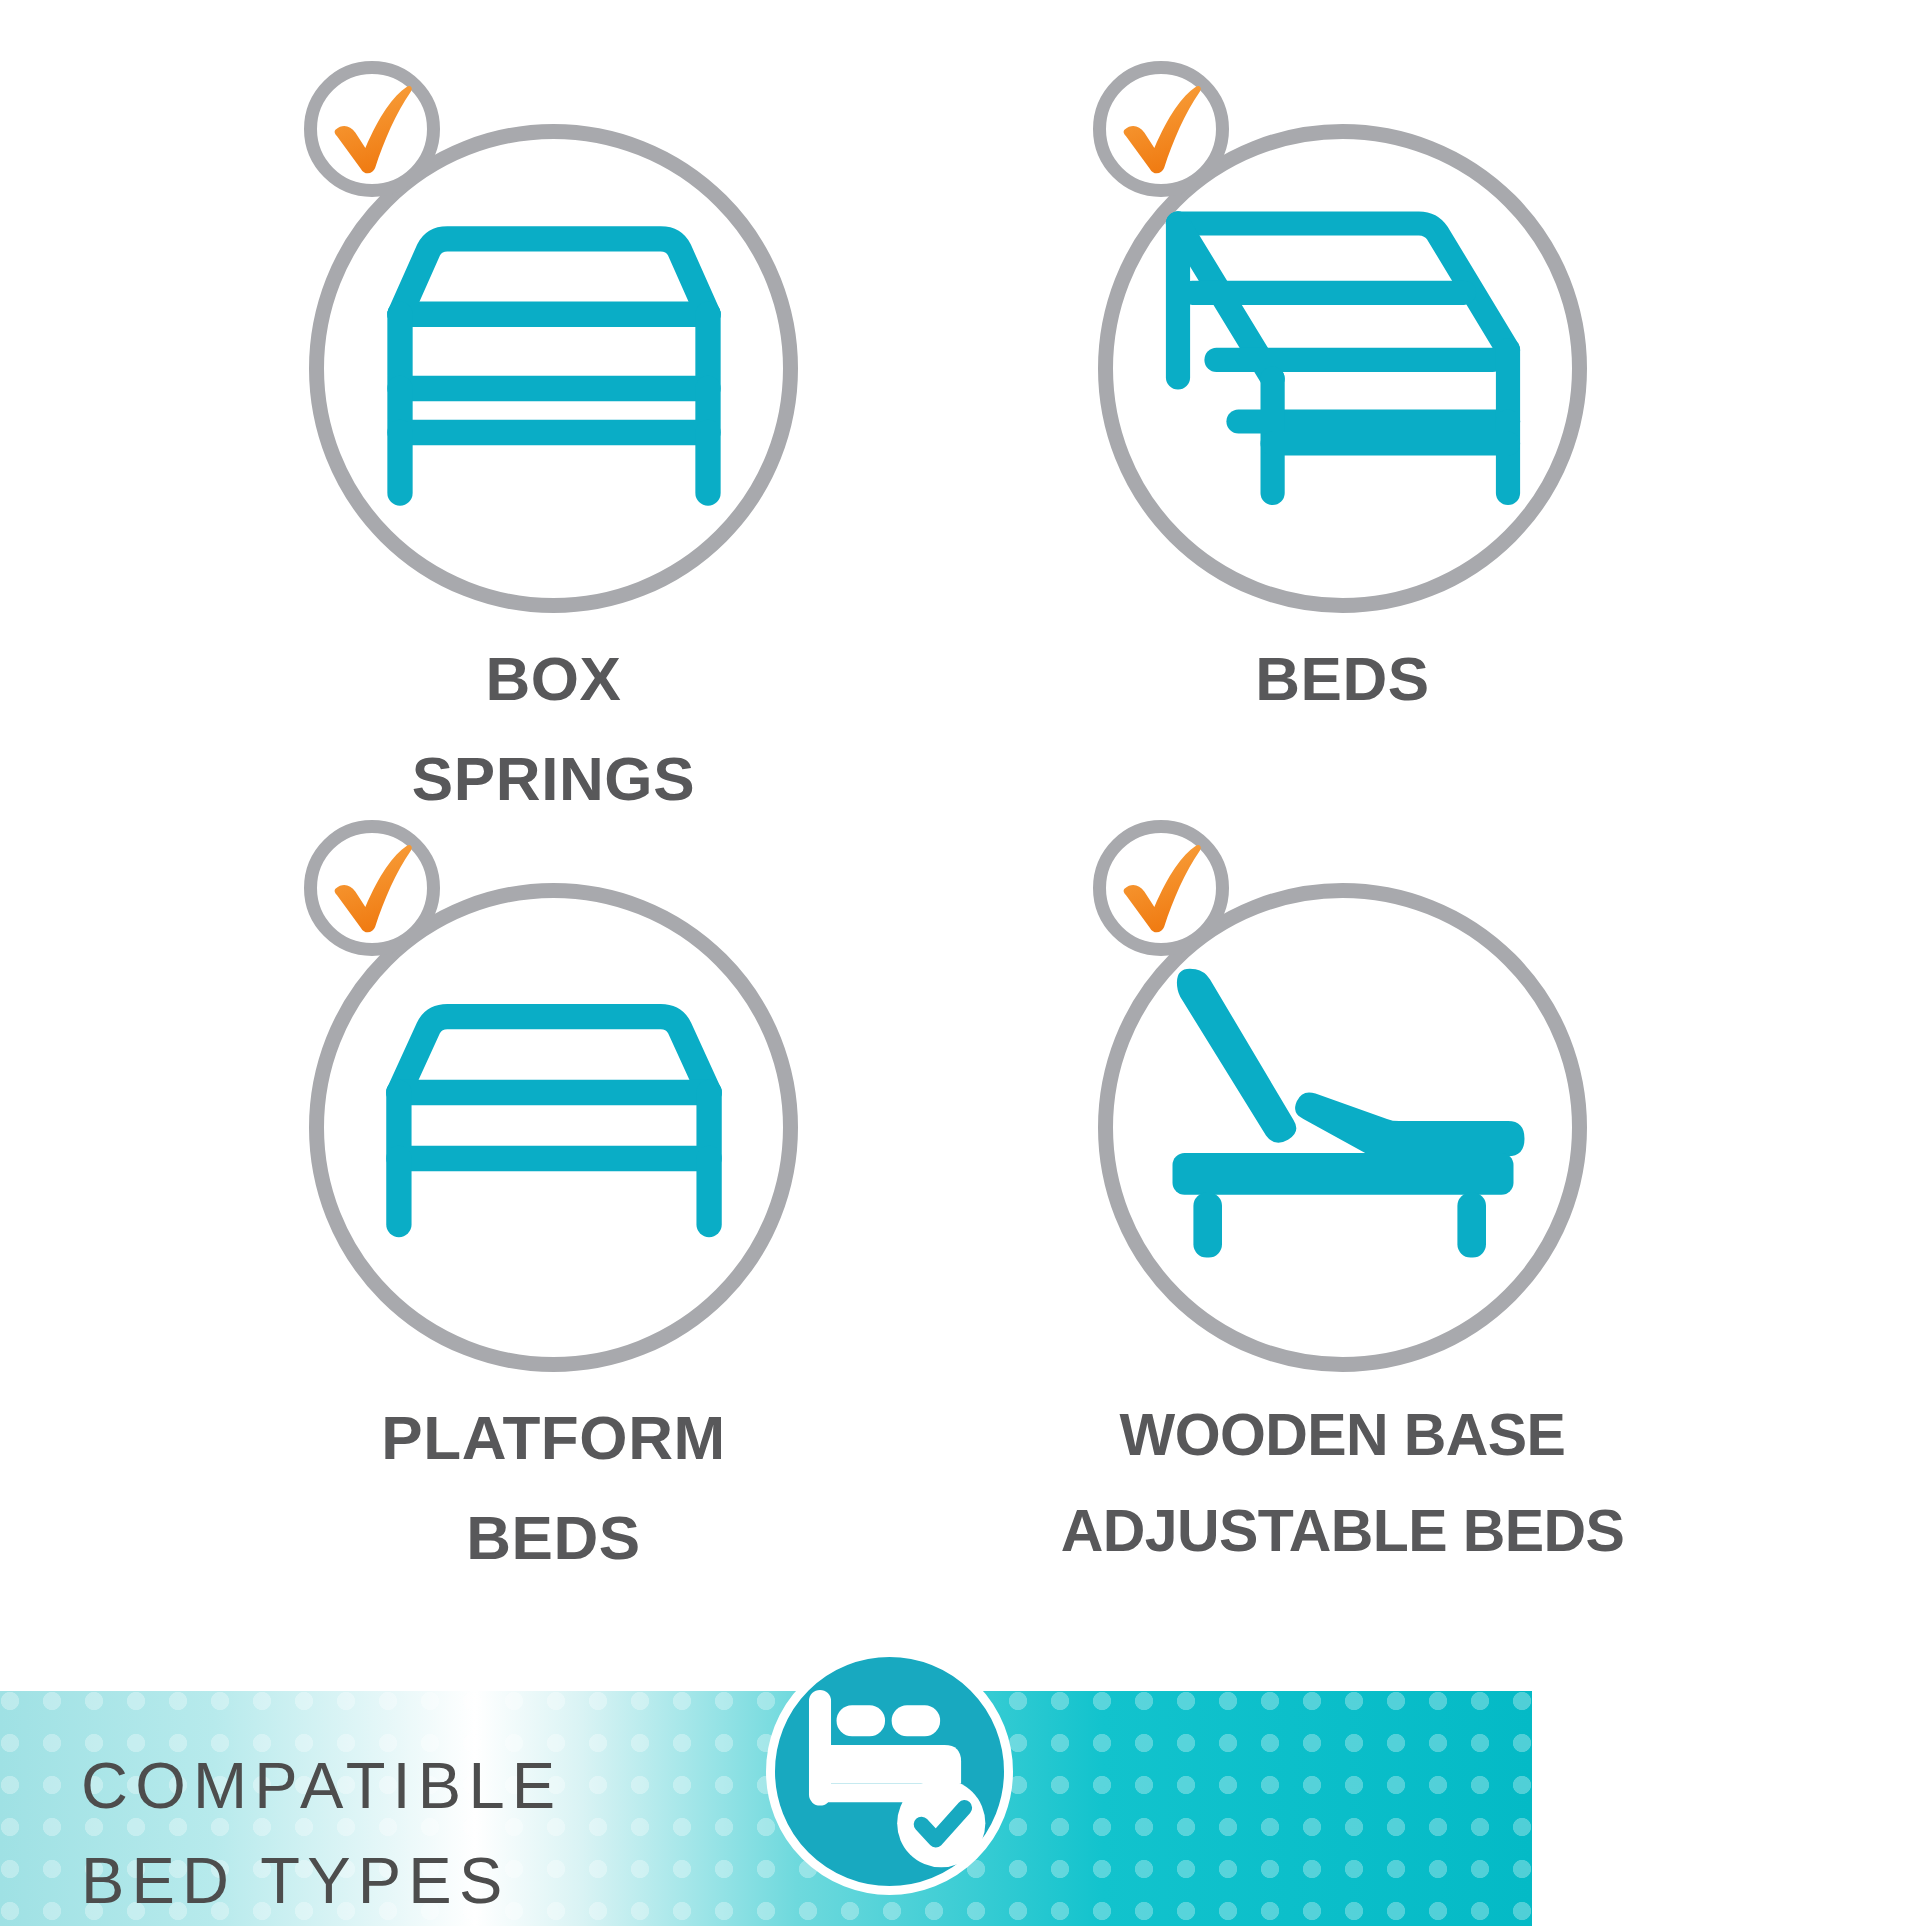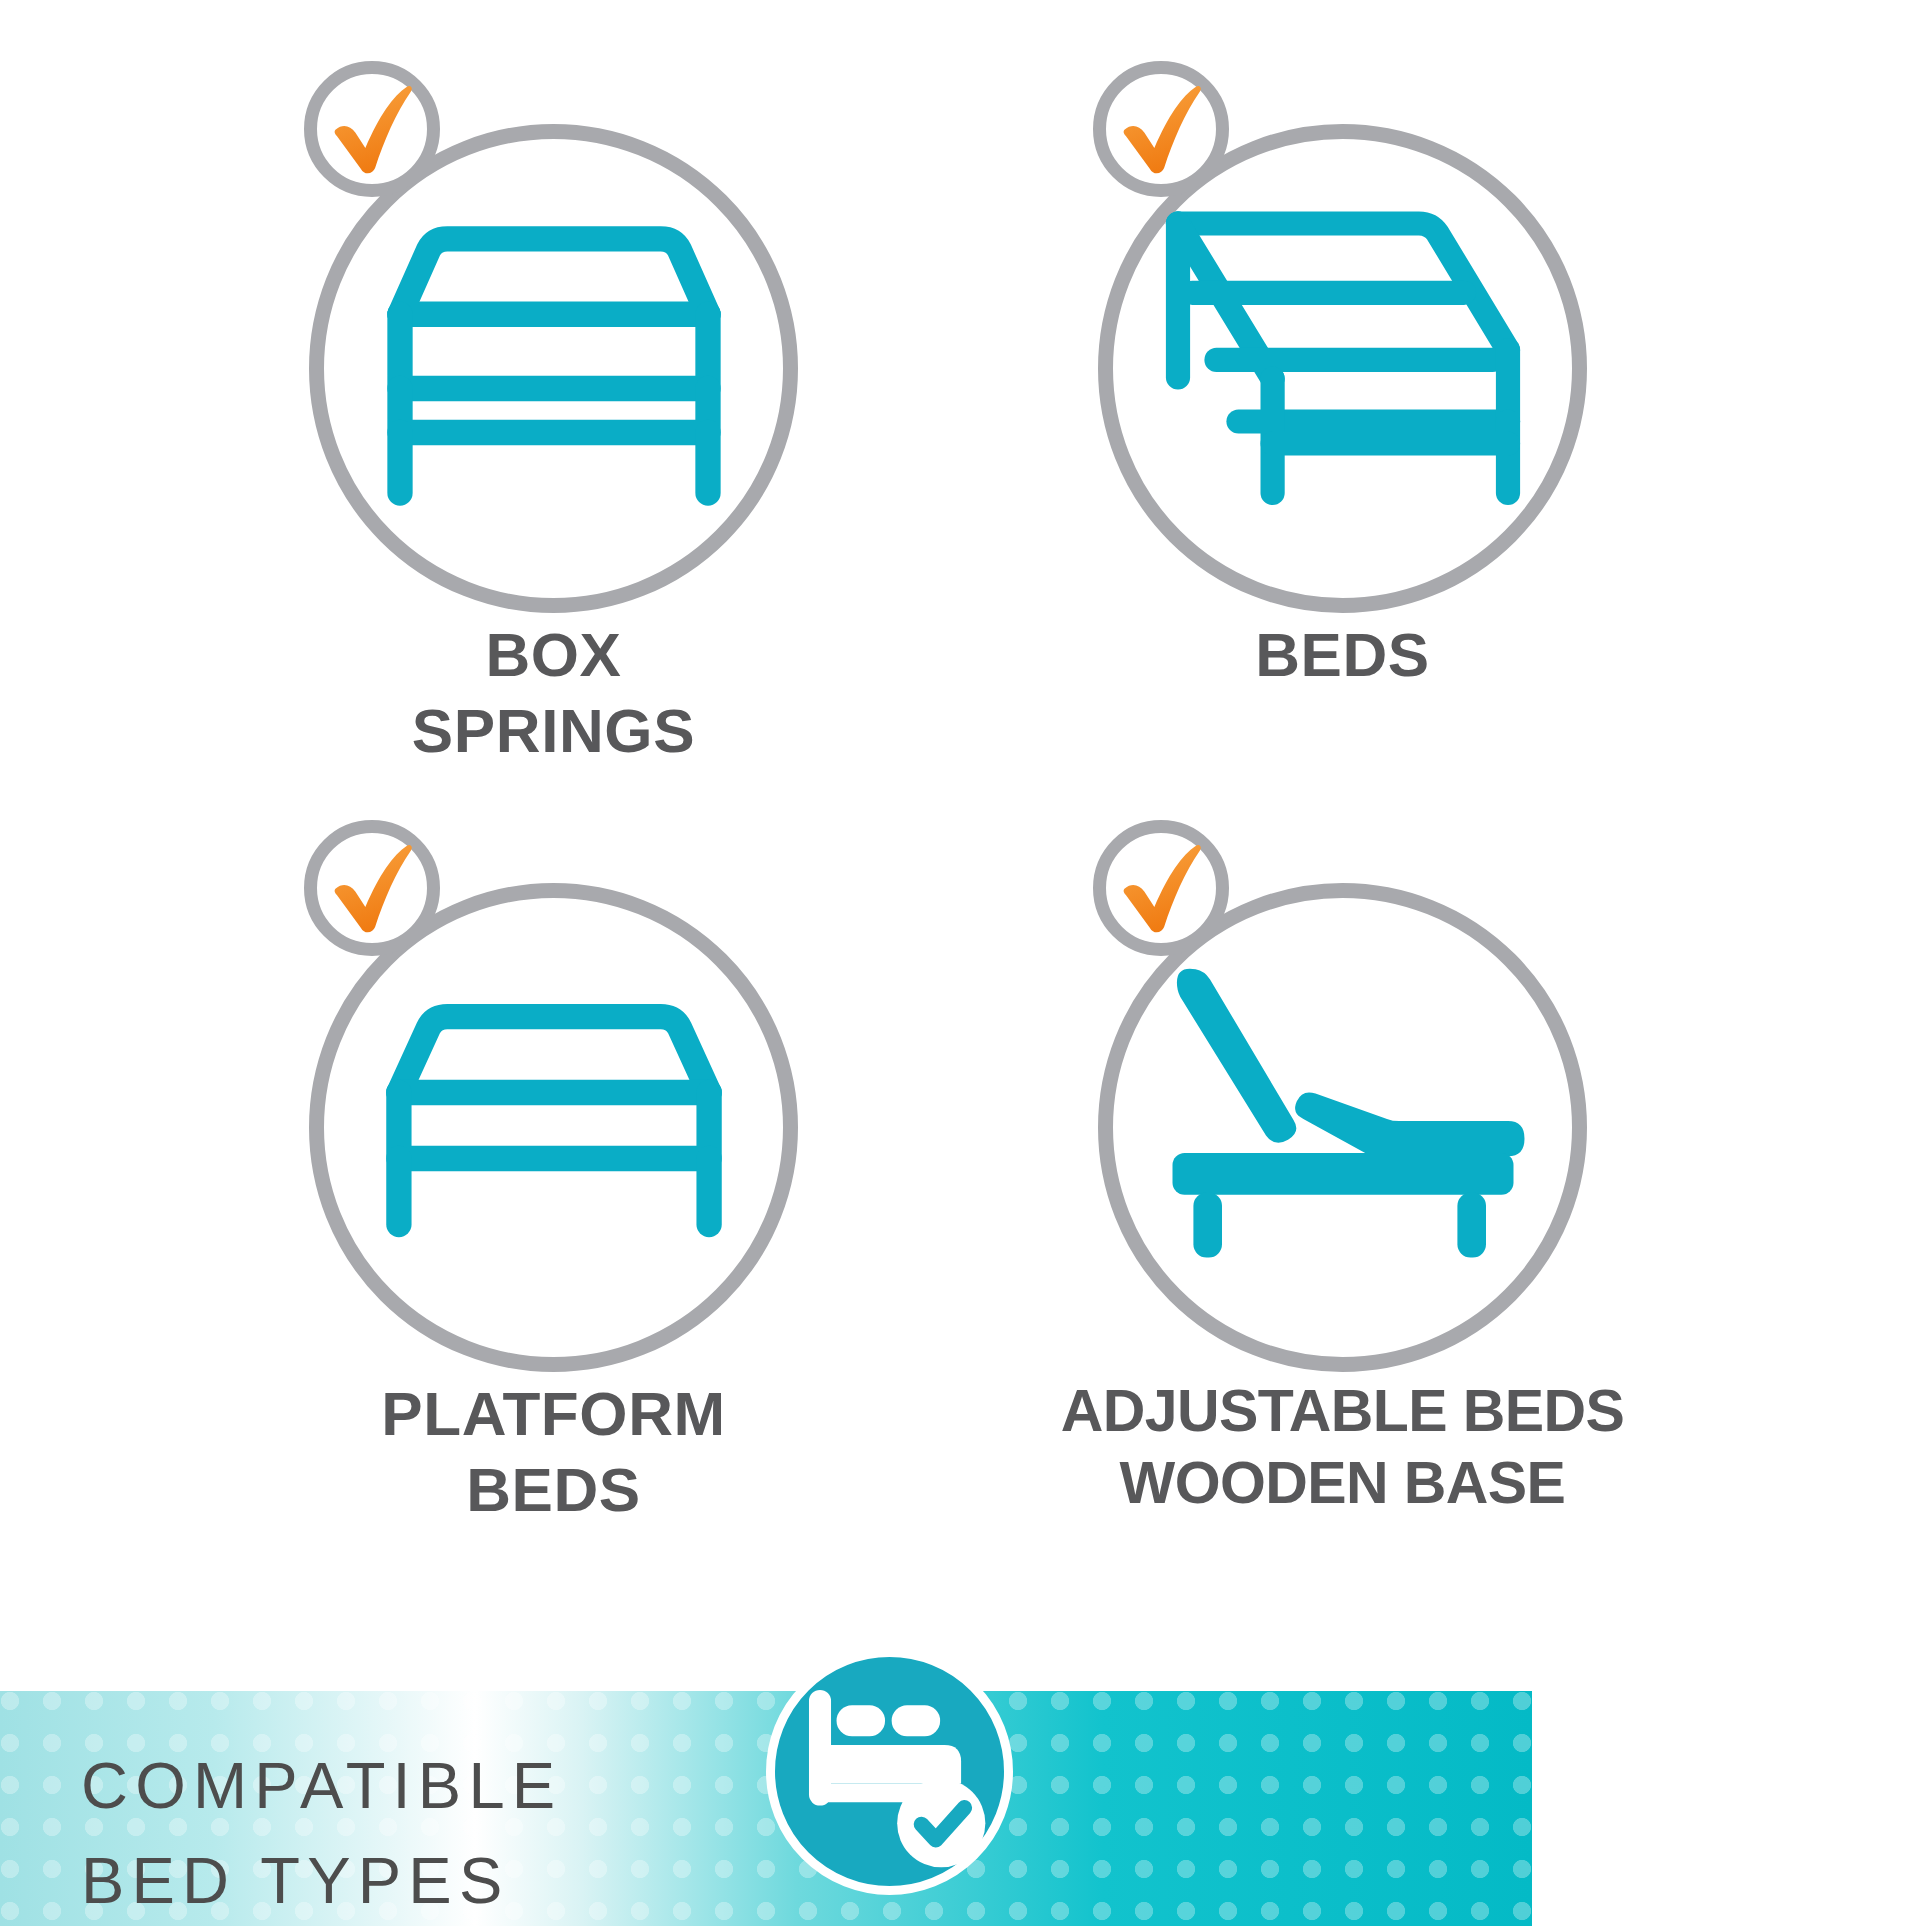--- a/index.html
+++ b/index.html
@@ -41,21 +41,21 @@
   .bedicon svg{width:100%;height:100%;display:block;}
 
   
   .label{
     position:absolute;left:0;top:556px;width:963px;
     text-align:center;color:#58585a;
     font-weight:bold;font-size:62px;line-height:1.22;
     letter-spacing:0.6px;
   }
   .label.tight{font-size:59px;letter-spacing:-0.6px;}
-  .label .ln{display:block;white-space:nowrap;}
+  .label .ln{display:block;white-space:nowrap;margin-top:24px;}
 
   
   .banner{
     position:absolute;left:0;top:1691px;width:1532px;height:236px;
     overflow:hidden;
     background:
       radial-gradient(circle at 10px 10px, rgba(255,255,255,.30) 8.8px, rgba(255,255,255,0) 9.4px) 0 0/42px 42px,
       linear-gradient(to right,#9fe1e4 0%,#b7eaec 14%,#e9f8f9 26%,#ffffff 31%,#d9f3f4 38%,#6ed9dd 52%,#12c3cd 72%,#04bac6 100%);
   }
   .banner-title{
@@ -211,22 +211,22 @@
             <linearGradient id="og3" x1="0" y1="0" x2="0.3" y2="1">
               <stop offset="0" stop-color="#f9a441"></stop>
                 <stop offset="1" stop-color="#f07c13"></stop>
             </linearGradient>
           </defs>
           <path d="M16 88 C28 78 42 80 52 94 L70 122 C96 62 120 28 146 10 C152 6 158 12 153 19 C126 58 104 108 88 158 C84 170 68 172 62 160 L18 100 C13 94 13 91 16 88 Z" fill="url(#og3)"></path>
         </svg>
       </div>
     </div>
     <div class="label tight">
+      <span class="ln">WOODEN BASE</span>
       <span class="ln">ADJUSTABLE BEDS</span>
-      <span class="ln">WOODEN BASE</span>
     </div>
   </div>
 </div>
 
 <div class="banner">
   <div class="banner-title">
     <span class="ln">COMPATIBLE</span>
     <span class="ln">BED TYPES</span>
   </div>
 </div>

